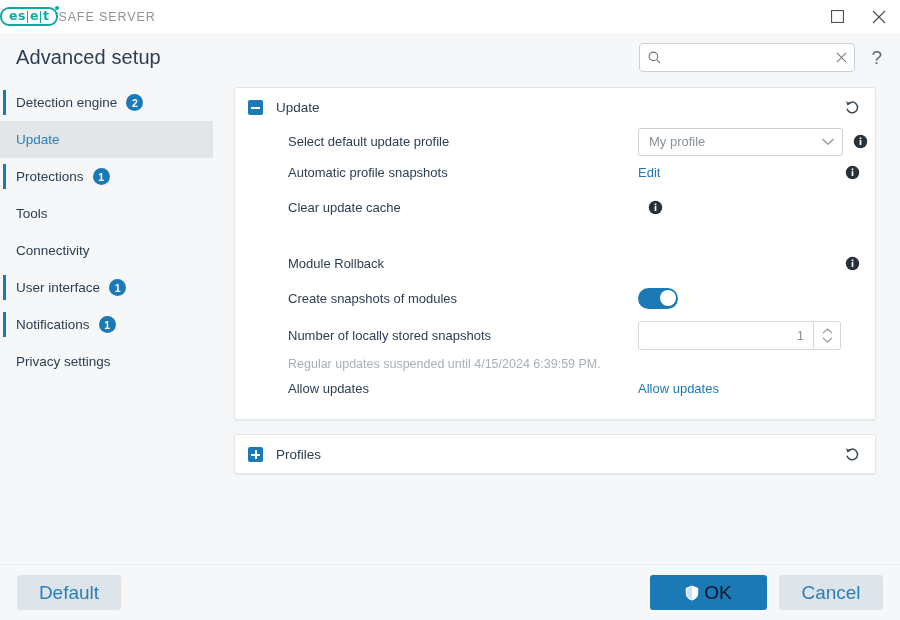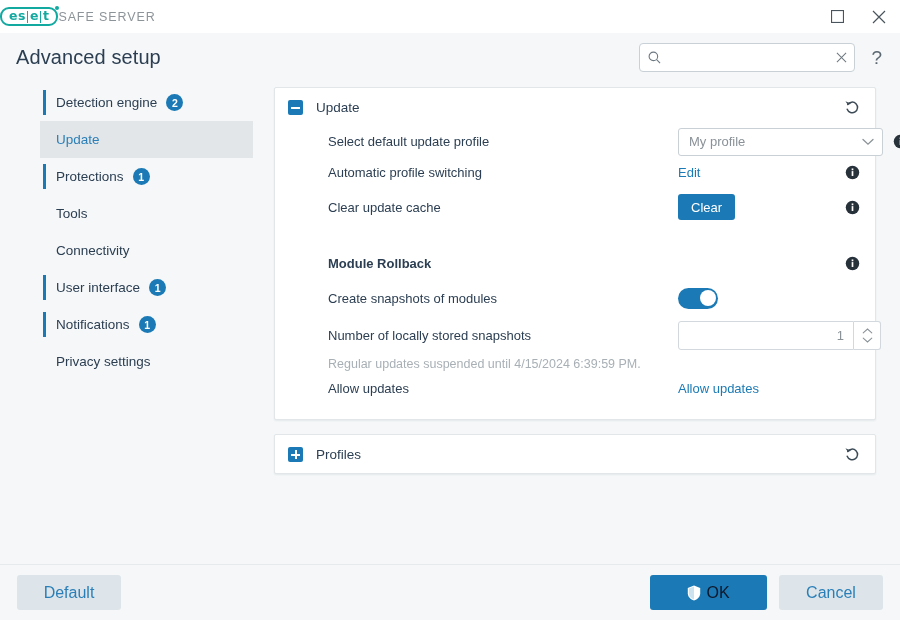--- a/index.html
+++ b/index.html
@@ -91,21 +91,21 @@
     font-family: "Liberation Sans", sans-serif;
     font-size: 12px; color: #333; background: transparent;
     padding: 0 4px;
   }
   .help-q {
     font-size: 19px; color: #5a6670; padding: 0 4px; line-height: 1;
     cursor: default;
   }
 
   
-  .body { flex: 1; display: flex; min-height: 0; padding-left: 40px; }
+  .body { flex: 1; display: flex; min-height: 0; }
 
   
   .sidebar {
     width: 213px; flex: 0 0 213px;
     background: #f5f7f8;
     padding-top: 3px;
   }
   .nav-item {
     position: relative;
     height: 37px;
@@ -183,21 +183,21 @@
     min-height: 31px;
     display: flex; align-items: center;
     position: relative;
     padding: 0 0 0 40px;
   }
   .row + .row { margin-top: 0; }
   .row .label {
     font-size: 13px; color: #2b3e52;
     flex: 0 0 350px;
   }
-  .row .label.bold { font-weight: bold; }
+  .row .label.bold { font-weight: normal; }
   .row .ctrl {
     flex: 1; display: flex; align-items: center;
   }
   .row .info {
     width: 22px; flex: 0 0 22px;
     display: flex; align-items: center; justify-content: center;
     margin-left: 6px;
   }
   .row-gap { height: 22px; }
 
@@ -262,21 +262,21 @@
     flex: 0 0 56px;
     background: #f5f7f8;
     border-top: 1px solid #e6eaec;
     display: flex; align-items: center;
     padding: 0 17px;
   }
   .btn {
     height: 35px; min-width: 104px;
     border: none; border-radius: 3px;
     font-family: "Liberation Sans", sans-serif;
-    font-size: 16px; cursor: default;
+    font-size: 19px; cursor: default;
     display: inline-flex; align-items: center; justify-content: center;
     gap: 5px;
   }
   .btn-secondary { background: #dde5ea; color: #2a7fb8; }
   .btn-primary { background: #1b7ab5; color: #0f172a; min-width: 117px; }
   .footer-right { margin-left: auto; display: flex; gap: 12px; }
 </style>
 </head>
 <body>
 
@@ -401,38 +401,35 @@
             <span class="info">
               <svg width="15" height="15" viewBox="0 0 16 16">
                 <circle cx="8" cy="8" r="7.2" fill="#27313a"></circle>
                 <rect x="7.1" y="6.5" width="1.8" height="5.2" fill="#fff"></rect>
                 <rect x="7.1" y="3.7" width="1.8" height="1.9" fill="#fff"></rect>
               </svg>
             </span>
           </div>
 
           <div class="row">
-            <span class="label">Automatic profile switching</span>
+            <span class="label">Automatic profile snapshots</span>
             <span class="ctrl">
               <span class="link">Edit</span>
             </span>
             <span class="info">
               <svg width="15" height="15" viewBox="0 0 16 16">
                 <circle cx="8" cy="8" r="7.2" fill="#27313a"></circle>
                 <rect x="7.1" y="6.5" width="1.8" height="5.2" fill="#fff"></rect>
                 <rect x="7.1" y="3.7" width="1.8" height="1.9" fill="#fff"></rect>
               </svg>
             </span>
           </div>
 
           <div class="row" style="min-height:38px">
             <span class="label">Clear update cache</span>
-            <span class="ctrl">
-              <button class="btn-clear">Clear</button>
-            </span>
             <span class="info">
               <svg width="15" height="15" viewBox="0 0 16 16">
                 <circle cx="8" cy="8" r="7.2" fill="#27313a"></circle>
                 <rect x="7.1" y="6.5" width="1.8" height="5.2" fill="#fff"></rect>
                 <rect x="7.1" y="3.7" width="1.8" height="1.9" fill="#fff"></rect>
               </svg>
             </span>
           </div>
 
           <div class="row-gap"></div>

